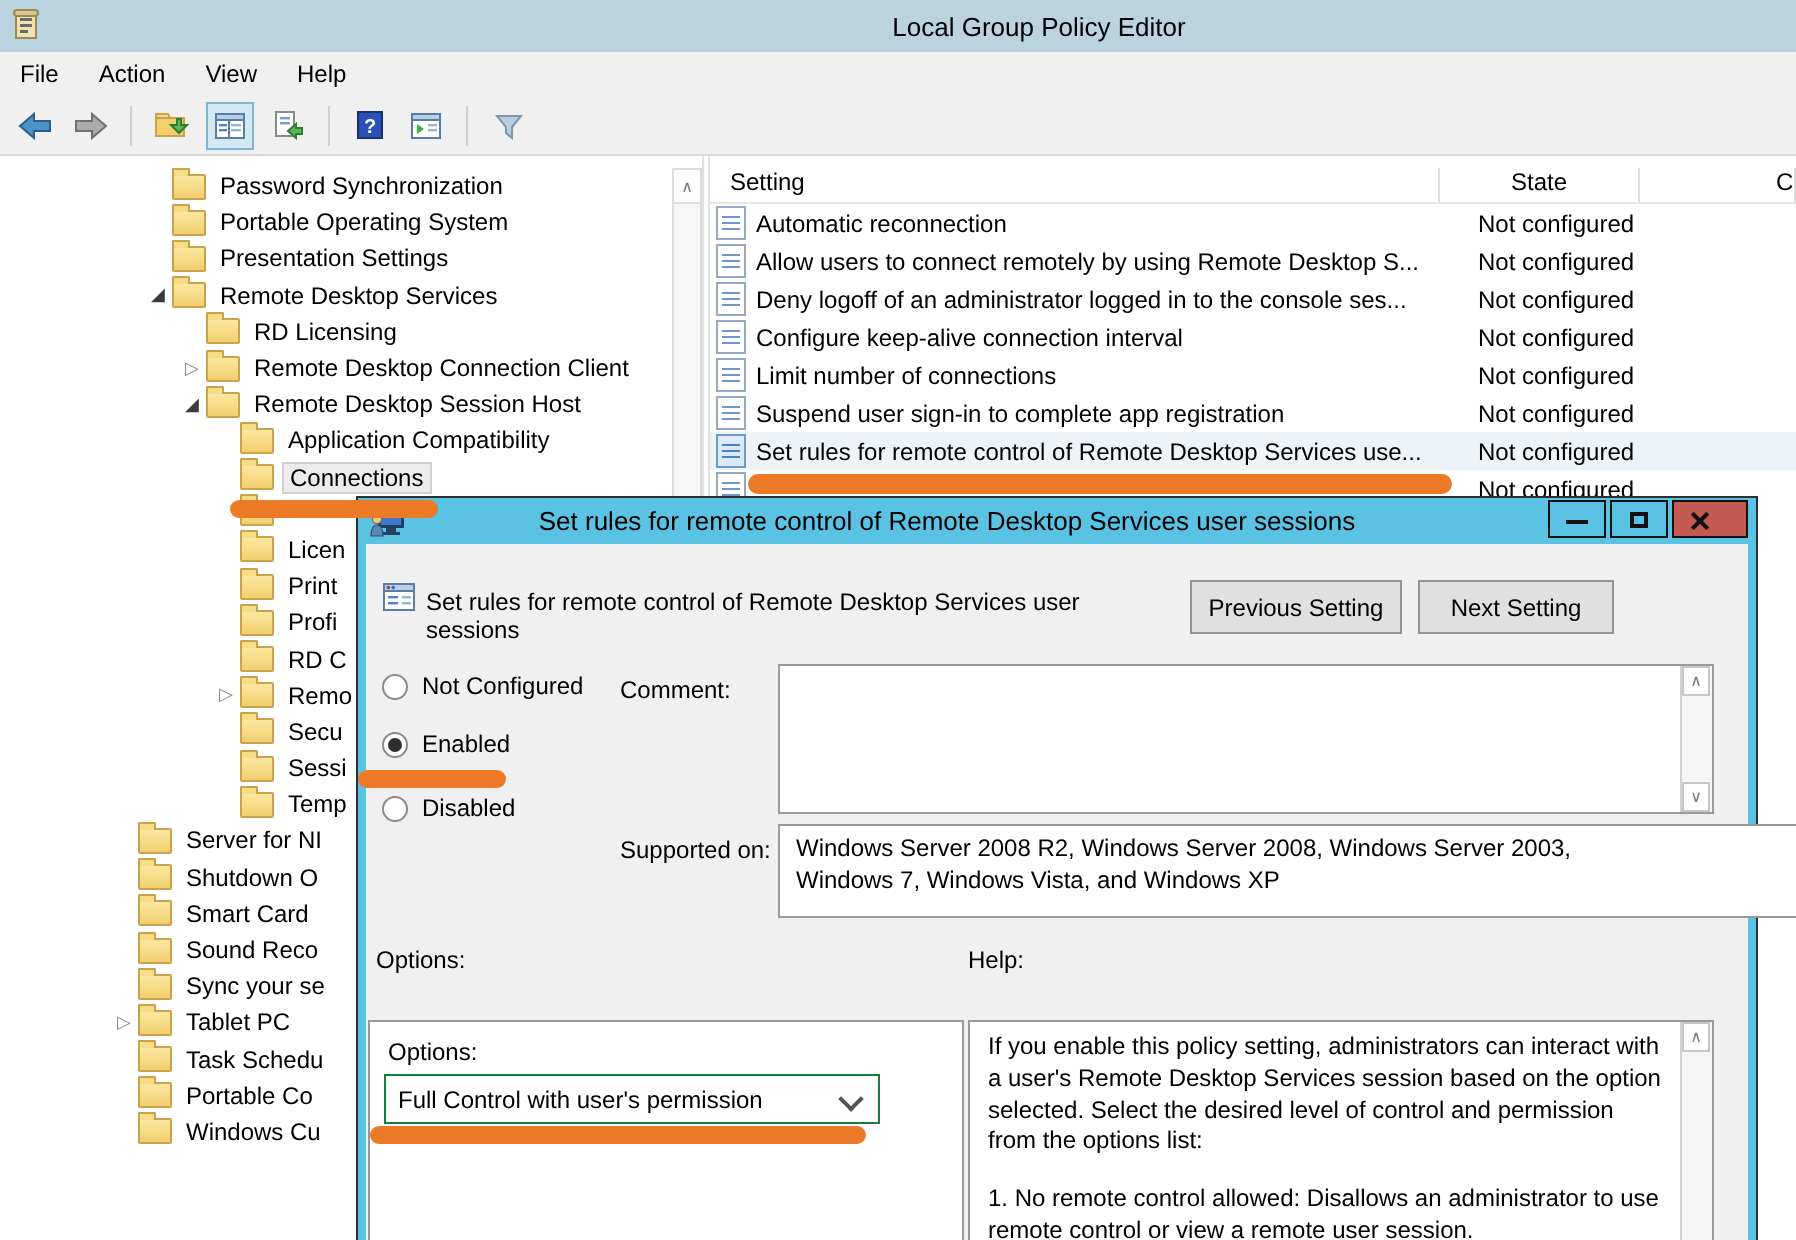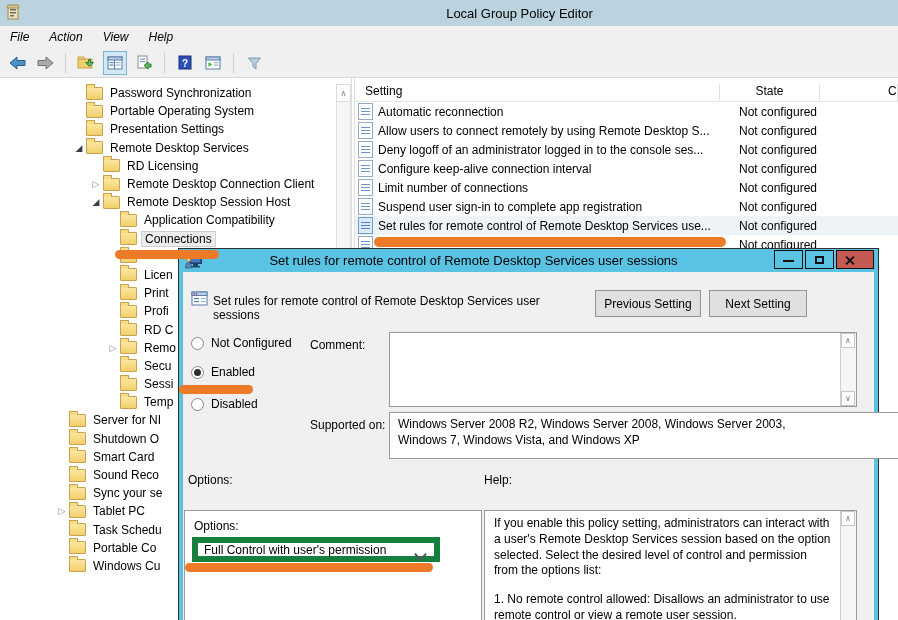--- a/index.html
+++ b/index.html
@@ -5,21 +5,21 @@
   html,body{margin:0;padding:0;}
   body{width:898px;height:620px;overflow:hidden;position:relative;background:#fff;
        font-family:"Liberation Sans","DejaVu Sans",sans-serif;font-size:12px;color:#000;}
   .abs{position:absolute;}
 
   
   .titlebar{left:0;top:0;width:898px;height:26px;background:#bad3de;display:flex;align-items:center;}
   .titlebar .apptitle{flex:1;text-align:center;font-size:13px;padding-left:120px;}
   .app-icon{width:16px;height:18px;margin-left:5px;}
   .menubar{left:0;top:26px;width:898px;height:22px;background:#f0f0f0;display:flex;align-items:center;}
-  .menu-item{padding:0 10px;height:22px;line-height:22px;font-style:italic;}
+  .menu-item{padding:0 10px;height:22px;line-height:22px;}
   .toolbar{left:0;top:48px;width:898px;height:30px;background:#f0f0f0;border-bottom:1px solid #d9d9d9;
            display:flex;align-items:center;gap:6px;padding-left:6px;box-sizing:border-box;}
   .tbtn{width:22px;height:22px;display:flex;align-items:center;justify-content:center;}
   .tbtn.selbox{border:1px solid #7eb4d2;background:#d3e9f5;}
   .tsep{width:1px;height:20px;background:#cfcfcf;margin:0 3px;}
 
   
   .treepane{left:0;top:78px;width:352px;height:542px;background:#fff;padding-top:6px;box-sizing:border-box;overflow:hidden;}
   .trow{height:18.2px;display:flex;align-items:center;white-space:nowrap;}
   .lv1{padding-left:55px;} .lv2{padding-left:72px;} .lv3{padding-left:89px;} .lv4{padding-left:106px;}
@@ -79,21 +79,21 @@
   .radio{width:13px;height:13px;border:1px solid #8a8a8a;border-radius:50%;background:#fff;
          display:flex;align-items:center;justify-content:center;box-sizing:border-box;flex:none;}
   .radio.on::after{content:"";width:7px;height:7px;background:#2e2e2e;border-radius:50%;}
   .fldlabel{position:absolute;}
   .txtbox{position:absolute;background:#fff;border:1px solid #9a9a9a;box-sizing:border-box;}
   .vscroll{position:absolute;right:0;top:0;bottom:0;width:15px;background:#f5f5f5;border-left:1px solid #d0d0d0;}
   .varrow{position:absolute;left:0;width:14px;height:15px;border:1px solid #c6c6c6;background:#fdfdfd;box-sizing:border-box;
           display:flex;align-items:center;justify-content:center;font-size:8px;color:#7a7a7a;}
   .varrow.up{top:0;} .varrow.dn{bottom:0;}
   .groupbox{position:absolute;background:#fff;border:1px solid #9a9a9a;box-sizing:border-box;}
-  .dropdown{position:absolute;left:7px;top:26px;width:248px;height:25px;background:#fff;border:6px solid #15803d;
+  .dropdown{position:absolute;left:7px;top:26px;width:248px;height:25px;background:#fff;border:1px solid #15803d;
             box-sizing:border-box;display:flex;align-items:center;padding-left:6px;}
   .chev{position:absolute;right:9px;top:7px;width:7px;height:7px;border-right:2px solid #555;border-bottom:2px solid #555;
         transform:rotate(45deg);}
   .helptext{padding:5px 9px;line-height:1.32;width:340px;}
   .suptext{padding:4px 8px;line-height:1.3;}
 </style>
 </head>
 <body>
 
 <div class="abs titlebar">

